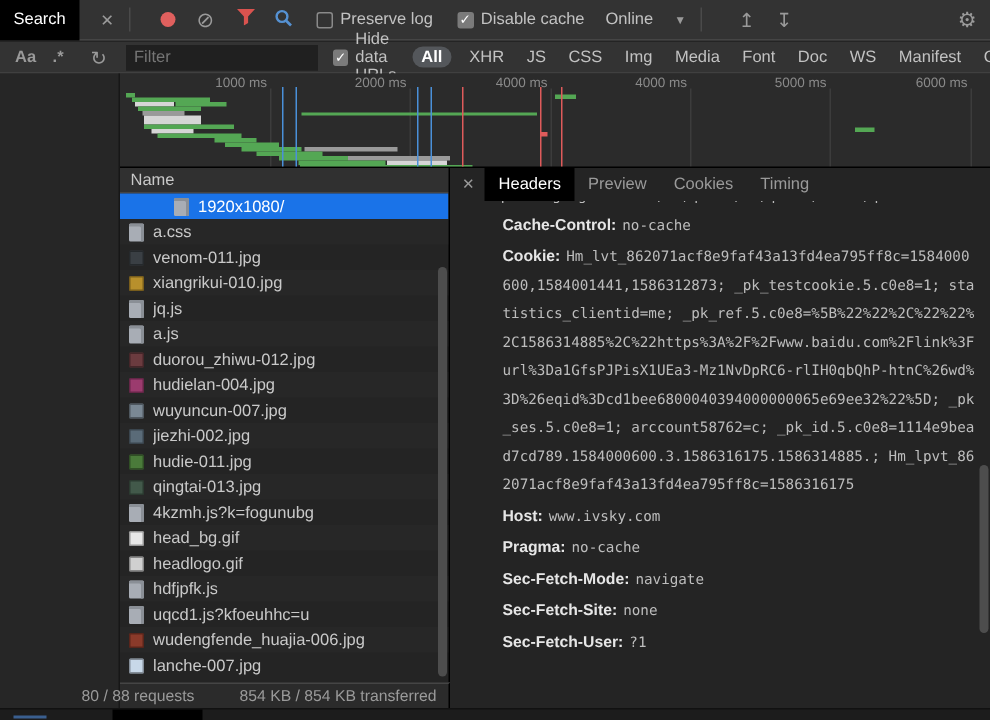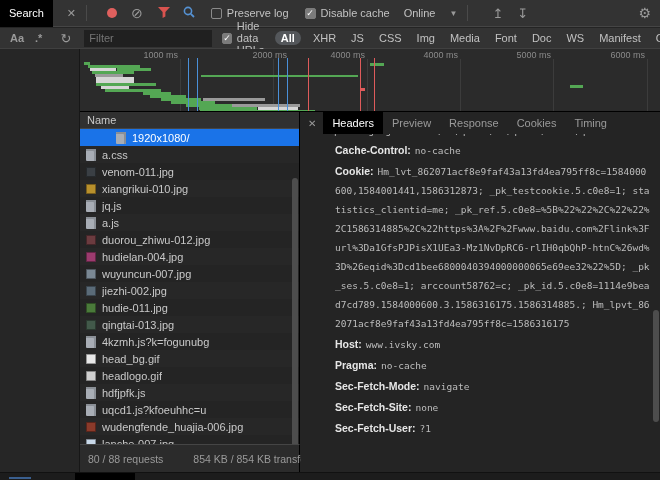--- a/index.html
+++ b/index.html
@@ -51,43 +51,43 @@
   .pills{display:flex;align-items:center;gap:9px;margin-left:9px;color:#c2c2c2;}
   .pill{padding:1px 3px;}
   .pill.active{background:#54575b;color:#fff;border-radius:7px;padding:1px 6px;font-weight:bold;}
   
   .search-panel{position:absolute;left:0;top:49px;width:80px;bottom:8px;
     background:#262626;border-right:1px solid #171717;box-sizing:border-box;}
   
   .overview{position:absolute;left:80px;top:49px;width:580px;height:63px;
     background:#2b2b2b;border-bottom:1px solid #000;box-sizing:border-box;overflow:hidden;}
   .tick{position:absolute;top:1px;width:60px;text-align:right;font-size:9px;color:#8a8a8a;}
-  .t0{left:38px}.t1{left:147px}.t2{left:225px}.t3{left:318px}.t4{left:411px}.t5{left:505px}
+  .t0{left:38px}.t1{left:131px}.t2{left:225px}.t3{left:318px}.t4{left:411px}.t5{left:505px}
   .gline{position:absolute;top:10px;bottom:0;width:1px;background:#3c3c3c;}
   .wbar{position:absolute;}
   .wvert{position:absolute;top:9px;height:54px;width:1px;}
   
   .req-table{position:absolute;left:80px;top:112px;width:220px;bottom:25px;
     background:#242424;border-right:1px solid #000;box-sizing:border-box;overflow:hidden;}
   .req-head{height:17px;background:#303030;border-bottom:1px solid #454545;
     display:flex;align-items:center;padding-left:7px;color:#c9c9c9;box-sizing:border-box;}
   .req-row{height:17px;display:flex;align-items:center;padding-left:6px;gap:6px;
     color:#c9c9c9;white-space:nowrap;box-sizing:border-box;}
   .req-row:nth-child(odd){background:#272727;}
   .req-row.selected{background:var(--accent,#1a73e8);color:#fff;padding-left:36px;}
   .fico{width:10px;height:12px;background:#a8adb5;border-radius:1px;flex:0 0 auto;
     box-shadow:inset -2px 2px 0 #8a8f96;}
   .fico.img{height:10px;box-shadow:inset 0 0 0 1px rgba(0,0,0,.35);}
   .fname{overflow:hidden;text-overflow:ellipsis;}
   .req-scroll{position:absolute;right:1px;top:66px;width:6px;height:273px;
     background:#4d4d4d;border-radius:3px;}
   
-  .status-bar{position:absolute;left:80px;bottom:8px;width:220px;height:28px;
+  .status-bar{position:absolute;left:80px;bottom:8px;width:220px;height:17px;
     background:#2b2b2b;border-top:1px solid #454545;border-right:1px solid #000;
-    display:flex;align-items:center;color:#9a9a9a;font-size:10.5px;box-sizing:border-box;}
+    display:flex;align-items:center;color:#9a9a9a;font-size:10.5px;box-sizing:border-box;justify-content:flex-end;}
   .status-seg{padding:0 8px;white-space:nowrap;}
   .status-div{width:1px;height:17px;background:#454545;margin-left:14px;}
   
   .details{position:absolute;left:301px;top:112px;right:0;bottom:8px;background:#242424;overflow:hidden;}
   .det-tabs{height:22px;display:flex;align-items:center;color:#9a9a9a;}
   .det-close{padding:0 7px;font-size:10px;color:#9a9a9a;}
   .det-tab{padding:0 9px;height:22px;display:flex;align-items:center;}
   .det-tab.active{background:#000;color:#fff;}
   .det-content{position:absolute;left:0;top:22px;right:8px;bottom:0;padding-left:10px;overflow:hidden;}
   .clipped{height:7px;overflow:hidden;position:relative;}
@@ -307,21 +307,20 @@
   <span class="status-seg">80 / 88 requests</span>
   <span class="status-div"></span>
   <span class="status-seg">854 KB / 854 KB transferred</span>
 </div>
 
 <div class="details">
   <div class="det-tabs">
     <span class="det-close">✕</span>
     <span class="det-tab active">Headers</span>
     <span class="det-tab">Preview</span>
-    <span class="det-tab">Response</span>
     <span class="det-tab">Cookies</span>
     <span class="det-tab">Timing</span>
   </div>
   <div class="det-content">
     <div class="clipped">
       <span class="hval">Accept-Language: zh-CN,zh;q=0.9,en;q=0.8,zh-TW;q=0.7</span>
     </div>
     <div class="hentry"><span class="hname">Cache-Control:</span><span class="hval">no-cache</span></div>
     <div class="hentry"><span class="hname">Cookie:</span><span class="hval">Hm_lvt_862071acf8e9faf43a13fd4ea795ff8c=1584000600,1584001441,1586312873; _pk_testcookie.5.c0e8=1; statistics_clientid=me; _pk_ref.5.c0e8=%5B%22%22%2C%22%22%2C1586314885%2C%22https%3A%2F%2Fwww.baidu.com%2Flink%3Furl%3Da1GfsPJPisX1UEa3-Mz1NvDpRC6-rlIH0qbQhP-htnC%26wd%3D%26eqid%3Dcd1bee6800040394000000065e69ee32%22%5D; _pk_ses.5.c0e8=1; arccount58762=c; _pk_id.5.c0e8=1114e9bead7cd789.1584000600.3.1586316175.1586314885.; Hm_lpvt_862071acf8e9faf43a13fd4ea795ff8c=1586316175</span></div>
     <div class="hentry"><span class="hname">Host:</span><span class="hval">www.ivsky.com</span></div>

